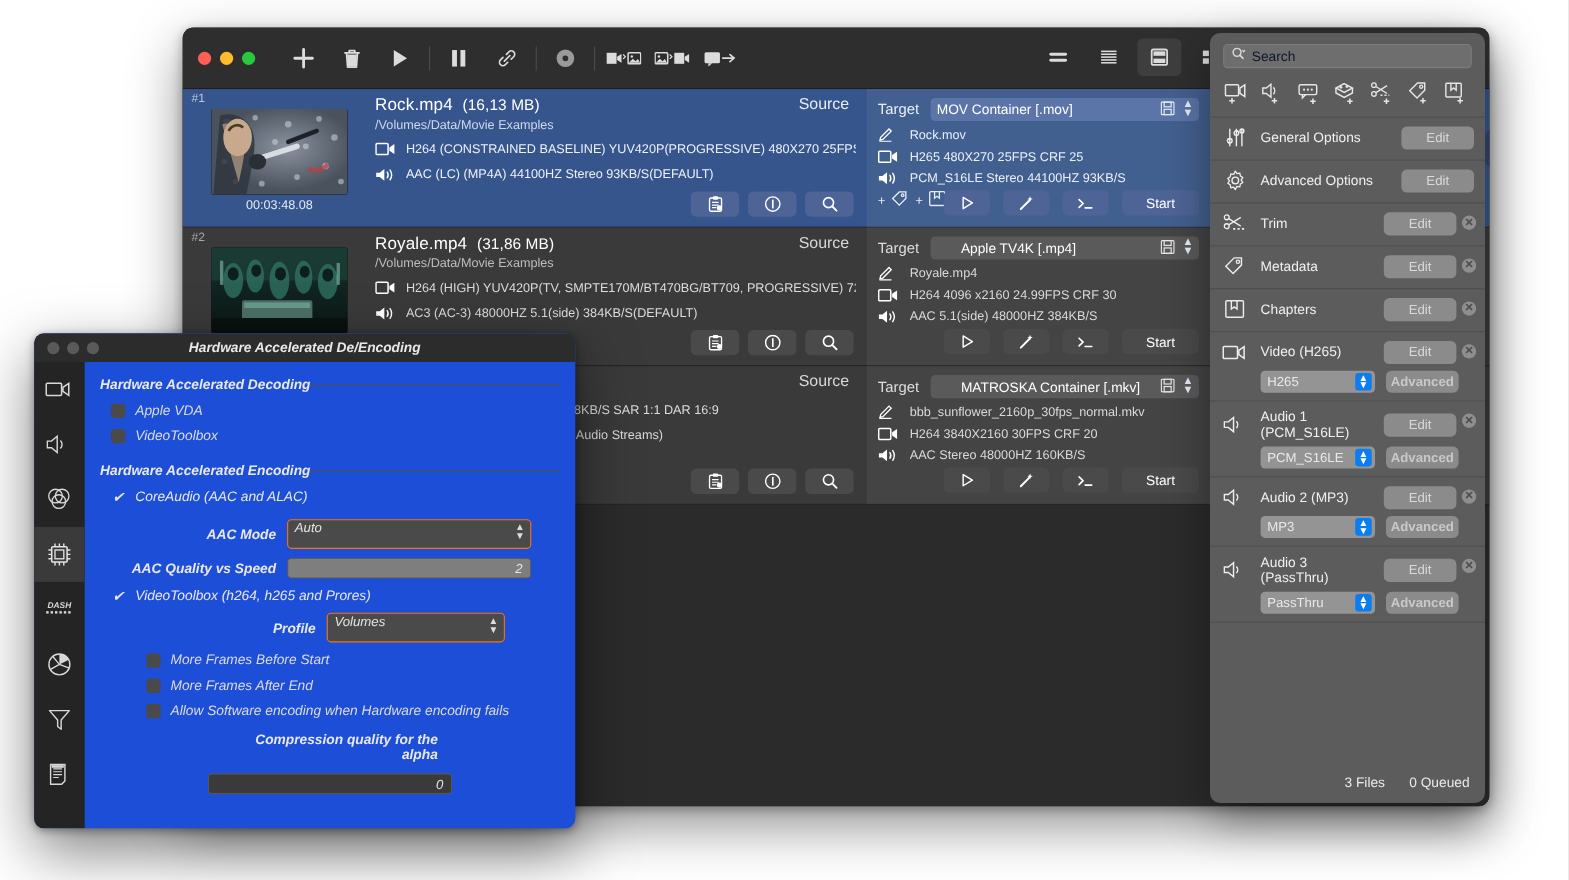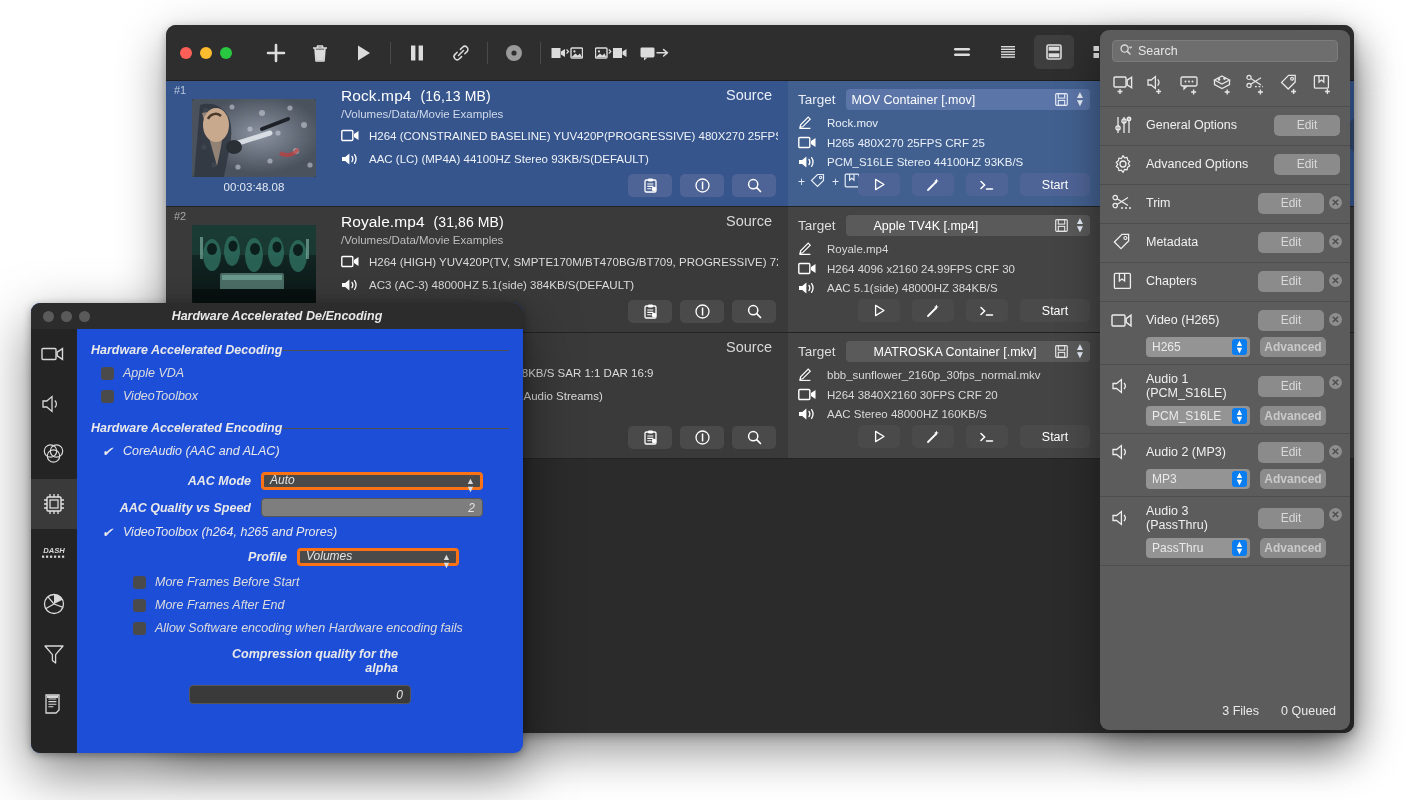--- a/index.html
+++ b/index.html
@@ -109,21 +109,21 @@
     position:absolute; left:1100px; top:30px; width:250px; height:700px;
     background:#5c5c5c; border-radius:9px;
     box-shadow:0 16px 42px rgba(0,0,0,.38);
     overflow:hidden; display:flex; flex-direction:column;
   }
   .sb-searchwrap{ padding:10px 12px 6px 12px; }
   .sb-search{
     height:22px; border-radius:4px; background:#6e6e6e; border:1px solid #7c7c7c;
     display:flex; align-items:center; padding:0 7px; gap:5px;
   }
-  .sb-search .ph{ font-size:12.5px; color:#e5e5e5; }
+  .sb-search .ph{ font-size:12.5px; color:#0f172a; }
   .sb-iconrow{ display:flex; justify-content:space-between; padding:4px 12px 8px 12px; }
   .sb-ic{ width:26px; height:26px; display:flex; align-items:center; justify-content:center; color:#e6e6e6; }
 
   .sb-item{
     position:relative; border-top:1px solid #4e4e4e; padding:7px 10px 7px 10px;
     min-height:39px;
   }
   .sb-line{ display:flex; align-items:center; gap:10px; }
   .sb-item .licon{ width:26px; height:22px; display:flex; align-items:center; justify-content:center; color:#ededed; flex:0 0 26px; }
   .sb-item .ltext{ font-size:12.5px; color:#f0f0f0; flex:1; }
@@ -177,22 +177,22 @@
 
   .chkline{ display:flex; align-items:center; gap:9px; margin:9px 0 9px 10px; }
   .chk{ width:13px; height:13px; border-radius:3px; background:#4a4a4a; flex:0 0 13px; }
   .chk.on{ background:transparent; color:#e9e9e9; font-size:13px; line-height:13px; text-align:center; }
   .chklbl{ font-size:12.5px; color:#dcdcdc; }
   .chklbl.strong{ color:#e9e9e9; }
 
   .frow{ display:flex; align-items:center; gap:10px; margin:8px 0; }
   .frow .flbl{ font-size:12.5px; color:#e9e9e9; font-weight:bold; text-align:right; }
   .ctrl-sel{
-    height:18px; border-radius:4px; background:#4a4a4a; border:3px solid #f97316;
-    display:flex; align-items:flex-end; padding:0 6px; position:relative; font-size:12px; color:#e4e4e4;
+    height:27px; border-radius:4px; background:#4a4a4a; border:1px solid #f97316;
+    display:flex; align-items:flex-start; padding:0 6px; position:relative; font-size:12px; color:#e4e4e4;
   }
   .ctrl-sel .arr{ position:absolute; right:5px; top:0px; font-size:9px; line-height:8px; color:#ddd; padding-top:2px; }
   .ctrl-field{
     height:19px; border-radius:4px; background:#3a3a3a; border:1px solid #565656;
     display:flex; align-items:center; justify-content:flex-end; padding:0 7px; font-size:12px; color:#e4e4e4;
   }
   .ctrl-field.lite{ background:#7e7e7e; }
 </style>
 </head>
 <body>

